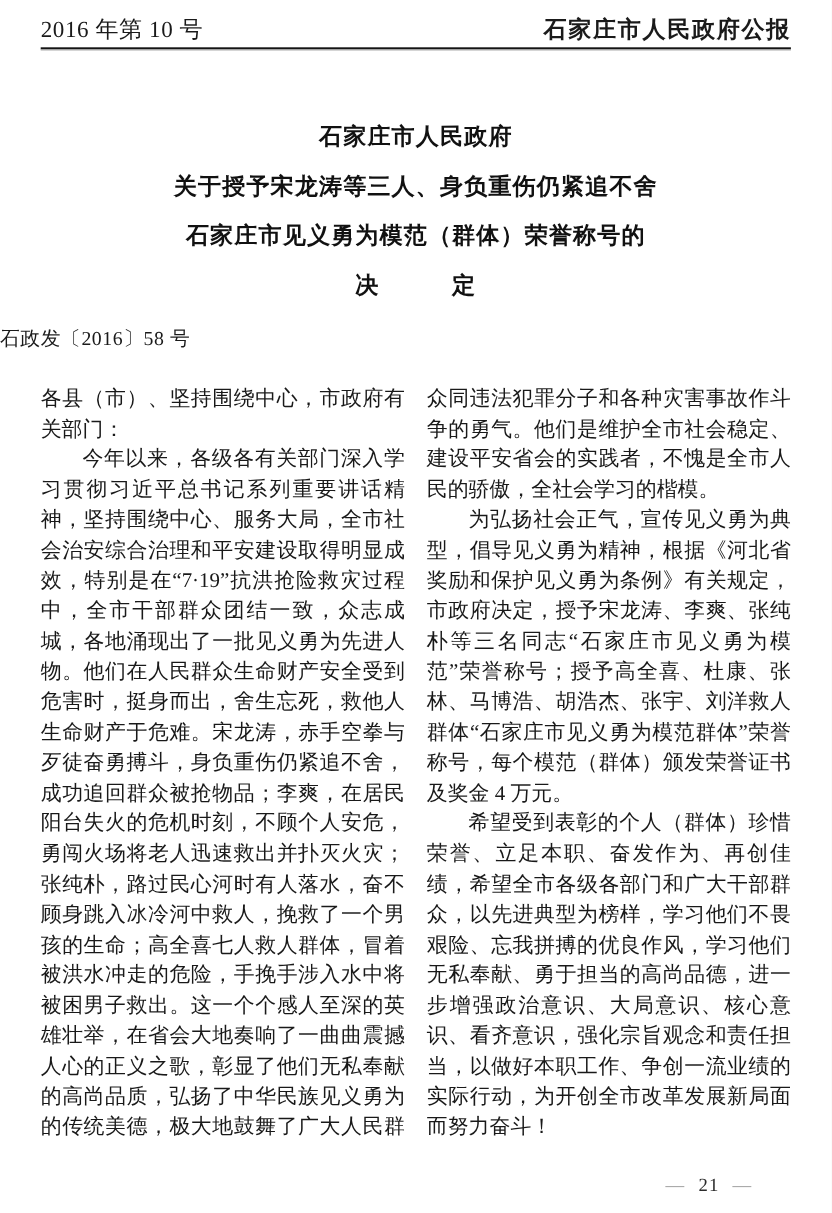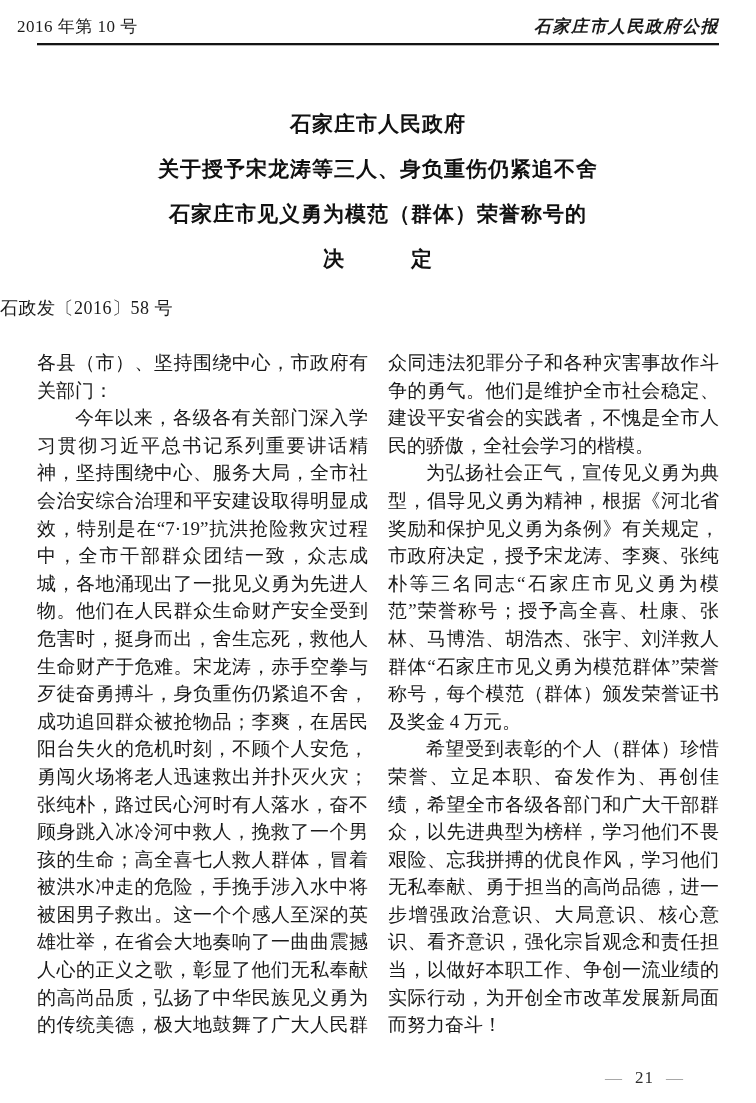--- a/index.html
+++ b/index.html
@@ -14,27 +14,26 @@
     width: 756px; height: 1103px;
     background: #ffffff;
     color: #1a1a1a;
     overflow: hidden;
   }
   
   .header-row {
     display: flex;
     justify-content: space-between;
     align-items: flex-end;
-    padding: 16px 37px 5px 17px;
-    font-size: 17px;
+    padding: 16px 37px 5px 37px;
+    font-size: 21px;
     line-height: 22px;
   }
   .issue-label { letter-spacing: 0.5px; }
   .gazette-name {
-    font-style: italic;
     font-weight: 600;
     letter-spacing: 1.5px;
   }
   .header-rule {
     margin: 0 37px;
     height: 2px;
     border-top: 2px solid #141414;
     border-bottom: 1px solid #b9b9b9;
   }
   

